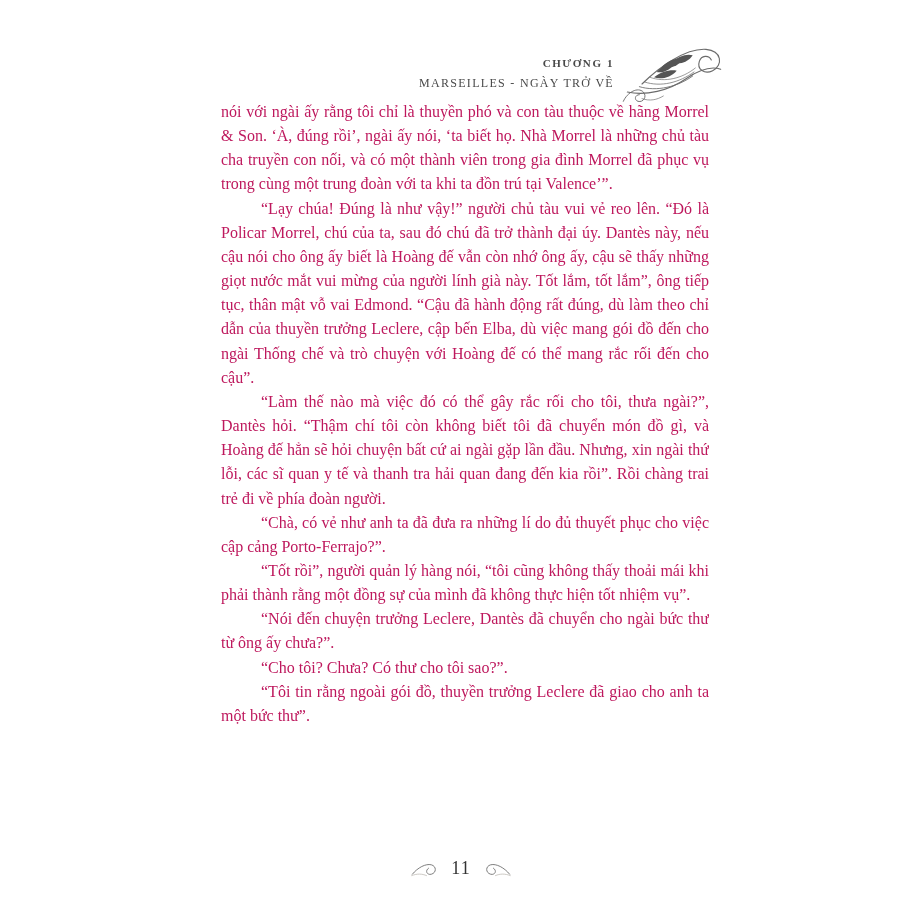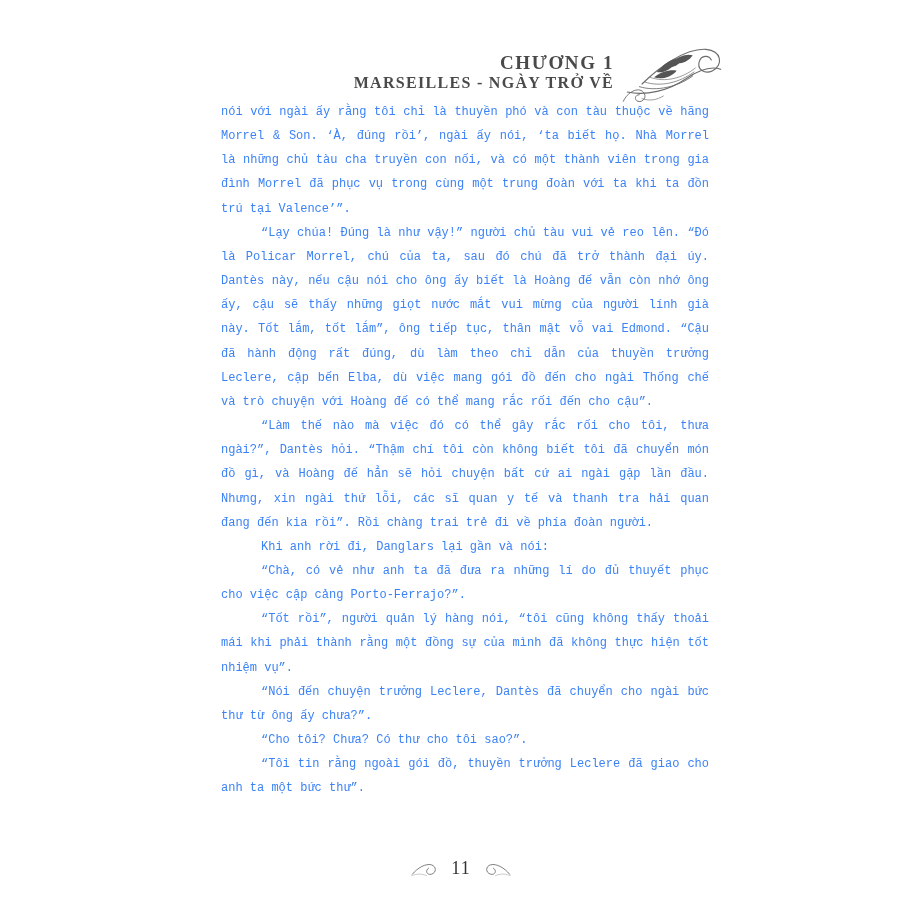--- a/index.html
+++ b/index.html
@@ -23,43 +23,42 @@
     align-items: center;
     gap: 8px;
   }
   .header-text {
     text-align: right;
     color: #4a4a4a;
     line-height: 20px;
     white-space: nowrap;
   }
   .chapter-label {
-    font-size: 19px;
+    font-size: 11px;
     letter-spacing: 1.6px;
     font-weight: 600;
   }
   .section-title {
-    font-size: 16px;
+    font-size: 12px;
     letter-spacing: 1.3px;
-    font-weight: 700;
+    font-weight: 400;
   }
   .header-flourish { display: block; }
 
   
   .body-text {
     position: absolute;
     left: 221px; top: 100px;
     width: 488px;
     max-height: 758px;
     overflow: hidden;
-    font-size: 12px;
+    font-size: 16px;
     line-height: 24.15px;
-    color: #3b82f6;
+    color: #be185d;
     text-align: justify;
-    font-family: Liberation Mono, monospace;
   }
   .body-text p { text-indent: 0; }
   .body-text p:not(:first-child) { text-indent: 40px; }
 
   
   .footer {
     position: absolute;
     left: 0; right: 0;
     top: 858px;
     display: flex;
@@ -105,21 +104,20 @@
         <path d="M74 34 C 84 24, 98 20, 106 23 C 100 33, 86 38, 74 34 Z"></path>
         <path d="M48 56 C 58 48, 72 44, 82 46 C 74 56, 58 60, 48 56 Z"></path>
       </g>
     </svg>
   </div>
 
   <div class="body-text">
     <p>nói với ngài ấy rằng tôi chỉ là thuyền phó và con tàu thuộc về hãng Morrel &amp; Son. ‘À, đúng rồi’, ngài ấy nói, ‘ta biết họ. Nhà Morrel là những chủ tàu cha truyền con nối, và có một thành viên trong gia đình Morrel đã phục vụ trong cùng một trung đoàn với ta khi ta đồn trú tại Valence’”.</p>
     <p>“Lạy chúa! Đúng là như vậy!” người chủ tàu vui vẻ reo lên. “Đó là Policar Morrel, chú của ta, sau đó chú đã trở thành đại úy. Dantès này, nếu cậu nói cho ông ấy biết là Hoàng đế vẫn còn nhớ ông ấy, cậu sẽ thấy những giọt nước mắt vui mừng của người lính già này. Tốt lắm, tốt lắm”, ông tiếp tục, thân mật vỗ vai Edmond. “Cậu đã hành động rất đúng, dù làm theo chỉ dẫn của thuyền trưởng Leclere, cập bến Elba, dù việc mang gói đồ đến cho ngài Thống chế và trò chuyện với Hoàng đế có thể mang rắc rối đến cho cậu”.</p>
     <p>“Làm thế nào mà việc đó có thể gây rắc rối cho tôi, thưa ngài?”, Dantès hỏi. “Thậm chí tôi còn không biết tôi đã chuyển món đồ gì, và Hoàng đế hẳn sẽ hỏi chuyện bất cứ ai ngài gặp lần đầu. Nhưng, xin ngài thứ lỗi, các sĩ quan y tế và thanh tra hải quan đang đến kia rồi”. Rồi chàng trai trẻ đi về phía đoàn người.</p>
-    <p>Khi anh rời đi, Danglars lại gần và nói:</p>
     <p>“Chà, có vẻ như anh ta đã đưa ra những lí do đủ thuyết phục cho việc cập cảng Porto-Ferrajo?”.</p>
     <p>“Tốt rồi”, người quản lý hàng nói, “tôi cũng không thấy thoải mái khi phải thành rằng một đồng sự của mình đã không thực hiện tốt nhiệm vụ”.</p>
     <p>“Nói đến chuyện trưởng Leclere, Dantès đã chuyển cho ngài bức thư từ ông ấy chưa?”.</p>
     <p>“Cho tôi? Chưa? Có thư cho tôi sao?”.</p>
     <p>“Tôi tin rằng ngoài gói đồ, thuyền trưởng Leclere đã giao cho anh ta một bức thư”.</p>
   </div>
 
   <div class="footer">
     <svg class="curl" width="27" height="21" viewBox="0 0 40 31">
       <g fill="none" stroke="#777777" stroke-width="1.4" stroke-linecap="round">

